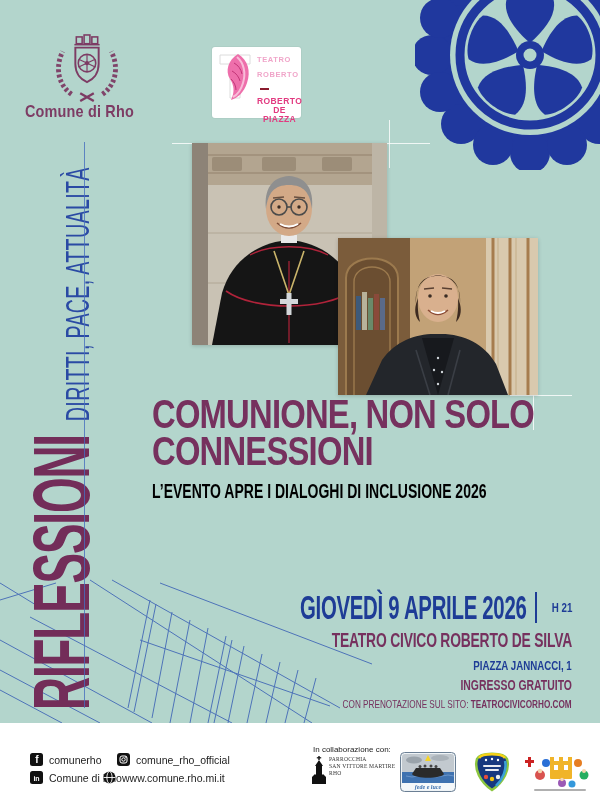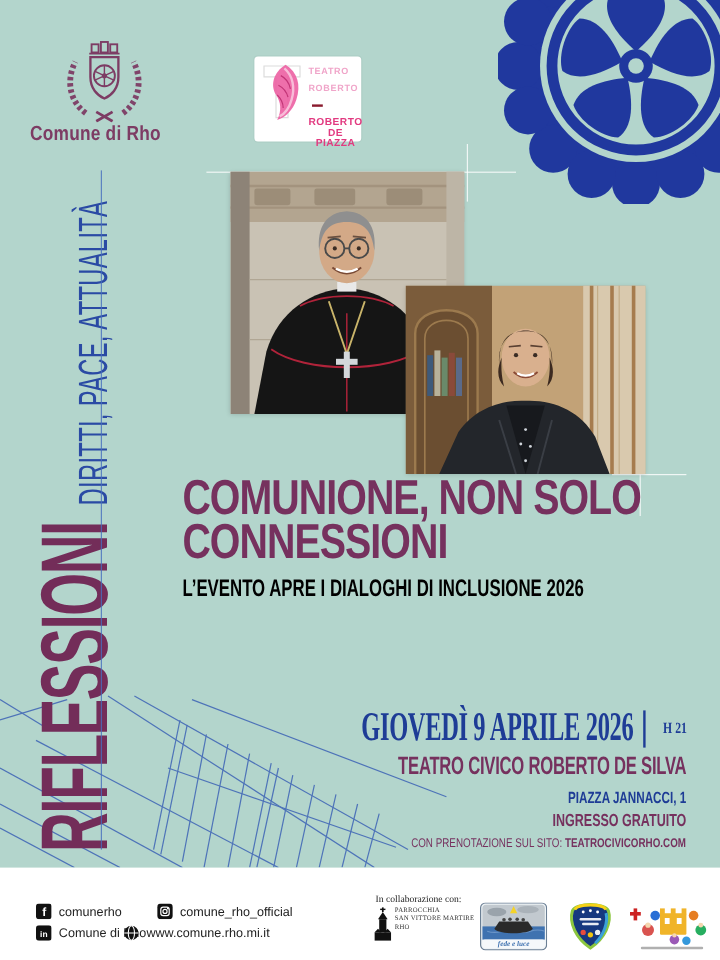--- a/index.html
+++ b/index.html
@@ -30,35 +30,35 @@
   .banner-rule{left:84px;top:142px;width:1px;height:566px;background:rgba(70,110,190,.8);}
   
   .photo{box-shadow:0 1px 4px rgba(0,0,0,.18);}
   
   .title-block{left:152px;top:396px;color:#76315e;font-weight:700;font-size:41px;
     line-height:37px;letter-spacing:-1px;}
   .sub-block{left:152px;top:482px;color:#000000;font-weight:700;font-size:20px;line-height:18px;}
   .collab-block{left:152px;top:527px;color:#1e3c96;font-weight:700;font-size:17.5px;line-height:18px;}
   
   .event{right:28px;top:588px;display:flex;flex-direction:column;align-items:flex-end;}
-  .ev-date-row{display:flex;align-items:center;gap:8px;font-family:Liberation Serif, serif;}
+  .ev-date-row{display:flex;align-items:center;gap:8px;}
   .ev-date{font-size:34px;font-weight:700;color:#1e3c96;letter-spacing:-.5px;}
   .ev-sep{width:2px;height:31px;background:#1e3c96;}
   .ev-time{font-size:13px;font-weight:700;color:#1e3c96;}
   .ev-venue{font-size:21px;font-weight:700;color:#76315e;margin-top:1px;letter-spacing:-.3px;}
   .ev-addr{font-size:13.5px;font-weight:700;color:#1e3c96;margin-top:6px;}
   .ev-adm{font-size:14.5px;font-weight:700;color:#76315e;margin-top:4px;}
   .ev-book{font-size:10.5px;color:#76315e;margin-top:5px;}
   .ev-book b{font-weight:700;}
   
   .mark{background:rgba(255,255,255,.8);}
   
   .footer{left:0;top:723px;width:600px;height:77px;background:#fff;}
   .soc-row{position:absolute;display:flex;align-items:center;gap:6px;color:#222;font-size:10.5px;}
-  .collab-label{position:absolute;left:313px;top:22px;font-size:8px;color:#222;font-family:Liberation Serif, serif;}
+  .collab-label{position:absolute;left:313px;top:22px;font-size:8px;color:#222;}
   .parr{position:absolute;left:312px;top:33px;display:flex;gap:3px;align-items:flex-start;}
   .parr-text{font-family:"Liberation Serif",serif;font-size:5.6px;line-height:7px;color:#333;letter-spacing:.2px;}
 </style>
 </head>
 <body>
 
 <div class="poster">
 
   <svg class="abs" style="left:0;top:556px;" width="440" height="167" viewBox="0 0 440 167">
     <g stroke="#3c62b5" stroke-width="1" fill="none" opacity=".85">
@@ -304,21 +304,21 @@
       </svg>
       <span>comunerho</span>
     </div>
     <div class="soc-row" style="left:30px;top:48px;">
       <svg width="13" height="13" viewBox="0 0 13 13">
         <rect width="13" height="13" rx="2.5" fill="#111"></rect>
         <text x="6.5" y="9.6" text-anchor="middle" font-family="Liberation Sans,sans-serif" font-size="7" font-weight="bold" fill="#fff">in</text>
       </svg>
       <span>Comune di Rho</span>
     </div>
-    <div class="soc-row" style="left:131px;top:30px;">
+    <div class="soc-row" style="left:117px;top:30px;">
       <svg width="13" height="13" viewBox="0 0 13 13">
         <rect width="13" height="13" rx="3" fill="#111"></rect>
         <rect x="3" y="3" width="7" height="7" rx="2" fill="none" stroke="#fff" stroke-width="1"></rect>
         <circle cx="6.5" cy="6.5" r="1.7" fill="none" stroke="#fff" stroke-width="1"></circle>
         <circle cx="8.9" cy="4.1" r=".8" fill="#fff"></circle>
       </svg>
       <span>comune_rho_official</span>
     </div>
     <div class="soc-row" style="left:103px;top:48px;">
       <svg width="13" height="13" viewBox="0 0 13 13">

